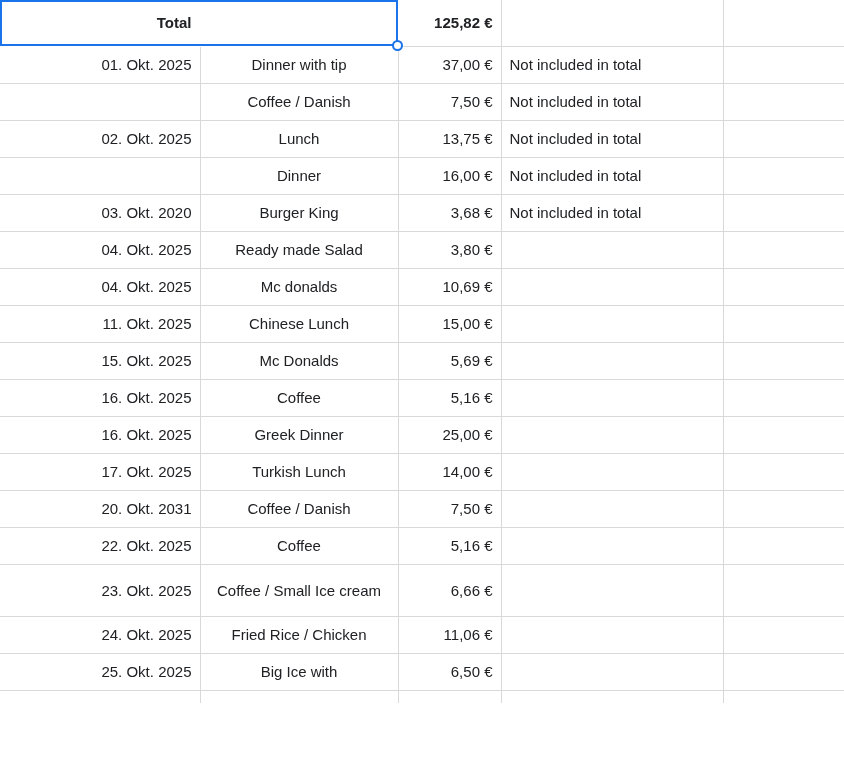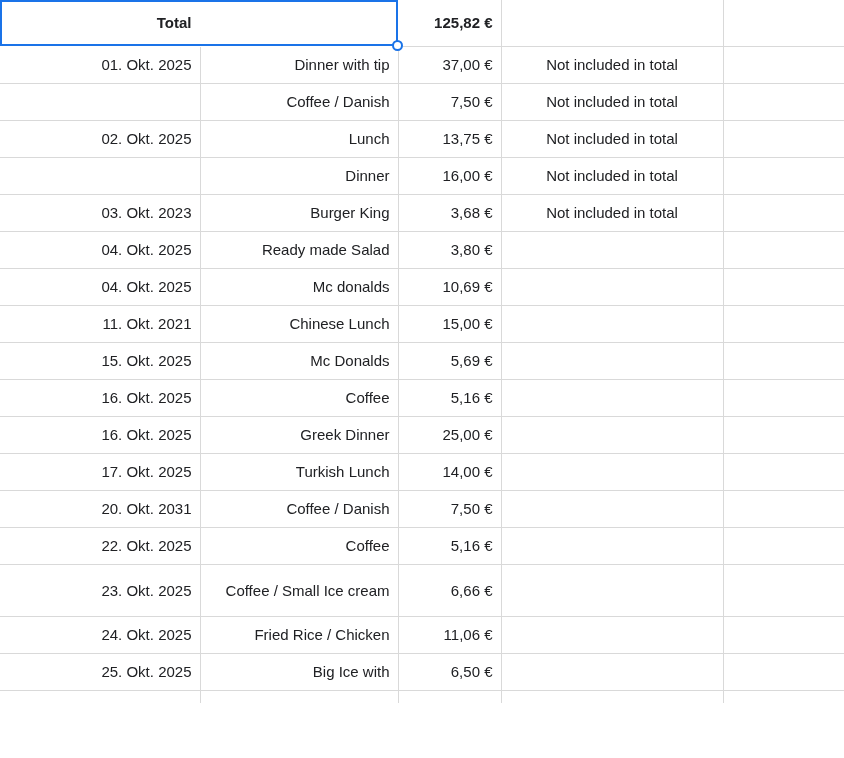--- a/index.html
+++ b/index.html
@@ -36,23 +36,23 @@
     overflow: hidden;
   }
   
   .col-date   { width: 200px; }
   .col-desc   { width: 198px; }
   .col-amount { width: 103px; }
   .col-note   { width: 222px; }
   .col-extra  { width: 121px; }
 
   td.date   { text-align: right; padding-right: 11px; }
-  td.desc   { text-align: right; padding-left: 9px; }
+  td.desc   { text-align: center; padding-left: 9px; }
   td.amount { text-align: right; padding-right: 10px; }
-  td.note   { text-align: center; padding-left: 9px; }
+  td.note   { text-align: left; padding-left: 9px; }
   td.extra  { text-align: left; }
 
   tr.total-row td {
     font-weight: bold;
     height: 46px;
   }
   tr.total-row td.date,
   tr.total-row td.desc {
     border-color: transparent;
   }
@@ -141,42 +141,42 @@
         <td class="extra"><span class="wrap"></span></td>
       </tr>
       <tr>
         <td class="date"><span class="wrap"></span></td>
         <td class="desc"><span class="wrap">Dinner</span></td>
         <td class="amount"><span class="wrap">16,00 €</span></td>
         <td class="note"><span class="wrap">Not included in total</span></td>
         <td class="extra"><span class="wrap"></span></td>
       </tr>
       <tr>
-        <td class="date"><span class="wrap">03. Okt. 2023</span></td>
+        <td class="date"><span class="wrap">03. Okt. 2020</span></td>
         <td class="desc"><span class="wrap">Burger King</span></td>
         <td class="amount"><span class="wrap">3,68 €</span></td>
         <td class="note"><span class="wrap">Not included in total</span></td>
         <td class="extra"><span class="wrap"></span></td>
       </tr>
       <tr>
         <td class="date"><span class="wrap">04. Okt. 2025</span></td>
         <td class="desc"><span class="wrap">Ready made Salad</span></td>
         <td class="amount"><span class="wrap">3,80 €</span></td>
         <td class="note"><span class="wrap"></span></td>
         <td class="extra"><span class="wrap"></span></td>
       </tr>
       <tr>
         <td class="date"><span class="wrap">04. Okt. 2025</span></td>
         <td class="desc"><span class="wrap">Mc donalds</span></td>
         <td class="amount"><span class="wrap">10,69 €</span></td>
         <td class="note"><span class="wrap"></span></td>
         <td class="extra"><span class="wrap"></span></td>
       </tr>
       <tr>
-        <td class="date"><span class="wrap">11. Okt. 2021</span></td>
+        <td class="date"><span class="wrap">11. Okt. 2025</span></td>
         <td class="desc"><span class="wrap">Chinese Lunch</span></td>
         <td class="amount"><span class="wrap">15,00 €</span></td>
         <td class="note"><span class="wrap"></span></td>
         <td class="extra"><span class="wrap"></span></td>
       </tr>
       <tr>
         <td class="date"><span class="wrap">15. Okt. 2025</span></td>
         <td class="desc"><span class="wrap">Mc Donalds</span></td>
         <td class="amount"><span class="wrap">5,69 €</span></td>
         <td class="note"><span class="wrap"></span></td>

